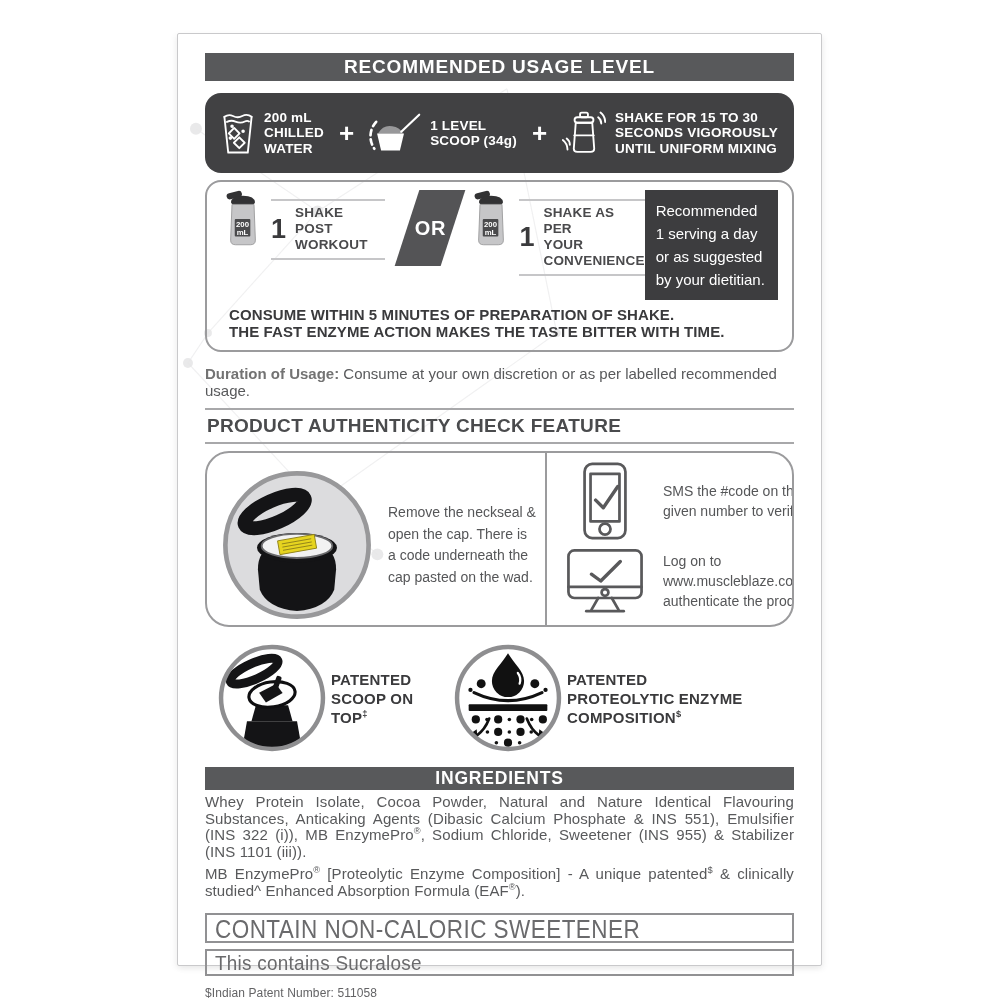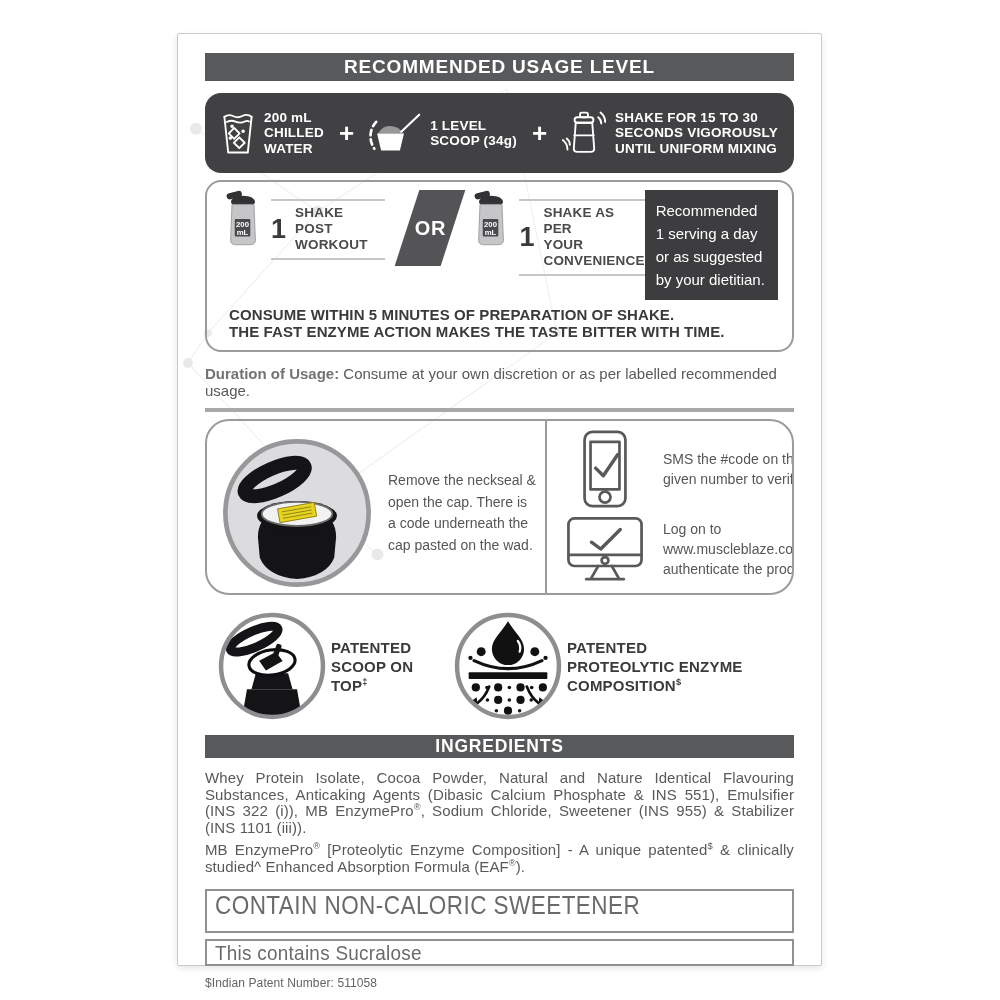--- a/index.html
+++ b/index.html
@@ -54,25 +54,25 @@
   .auth-step-text { font-size:14px; line-height:20px; color:#555658; width:158px; }
 
   .patents { margin-top:12px; display:flex; align-items:center; padding-left:8px; }
   .patent-item { display:flex; align-items:center; }
   .patent-item + .patent-item { margin-left:16px; }
   .patent-label { font-weight:700; font-size:15px; line-height:19px; color:#3a3a3c; letter-spacing:.2px; }
   .pl1 { width:102px; } .pl2 { width:192px; }
   sup, .sup { font-size:.62em; vertical-align:super; line-height:0; }
 
   .ing-bar { margin-top:10px; height:23px; line-height:23px; font-size:17.5px; }
-  .ing-text { margin-top:12px; font-size:15px; line-height:16.5px; color:#58595b; text-align:justify; letter-spacing:.1px; }
+  .ing-text { margin-top:4px; font-size:15px; line-height:16.5px; color:#58595b; text-align:justify; letter-spacing:.1px; }
   .ing-text + .ing-text { margin-top:6px; }
 
   .claim-box { border:2px solid #919193; color:#6a6a6c; padding:0 8px; margin-top:6px; }
-  .claim-1 { margin-top:14px; font-size:25px; line-height:28px; height:44px; letter-spacing:.5px; }
+  .claim-1 { margin-top:14px; font-size:25px; line-height:28px; height:30px; letter-spacing:.5px; }
   .claim-2 { font-size:21px; line-height:24px; height:27px; letter-spacing:.3px; }
   .condense { display:inline-block; transform:scaleX(.9); transform-origin:left center; white-space:nowrap; }
 
   .footnotes { margin-top:11px; font-size:12px; line-height:13.4px; color:#636365; letter-spacing:.1px; }
   .footnotes div { white-space:nowrap; }
 </style>
 </head>
 <body>
 
 <div class="stage">
@@ -198,20 +198,21 @@
           <div>CONSUME WITHIN 5 MINUTES OF PREPARATION OF SHAKE.</div>
           <div>THE FAST ENZYME ACTION MAKES THE TASTE BITTER WITH TIME.</div>
         </div>
       </div>
 
       <div class="duration">
         <b>Duration of Usage:</b><span> Consume at your own discretion or as per labelled recommended usage.</span>
       </div>
 
       <div class="rule"></div>
+      <div class="section-heading">PRODUCT AUTHENTICITY CHECK FEATURE</div>
       <div class="rule" style="margin-top:0;"></div>
 
       <div class="auth-box">
         <div class="auth-left">
           <svg viewBox="0 0 172 172" width="160" height="160">
             <defs>
                 <clipPath id="authclip">
                   <circle cx="86" cy="86" r="77"></circle>
                 </clipPath>
               </defs>

